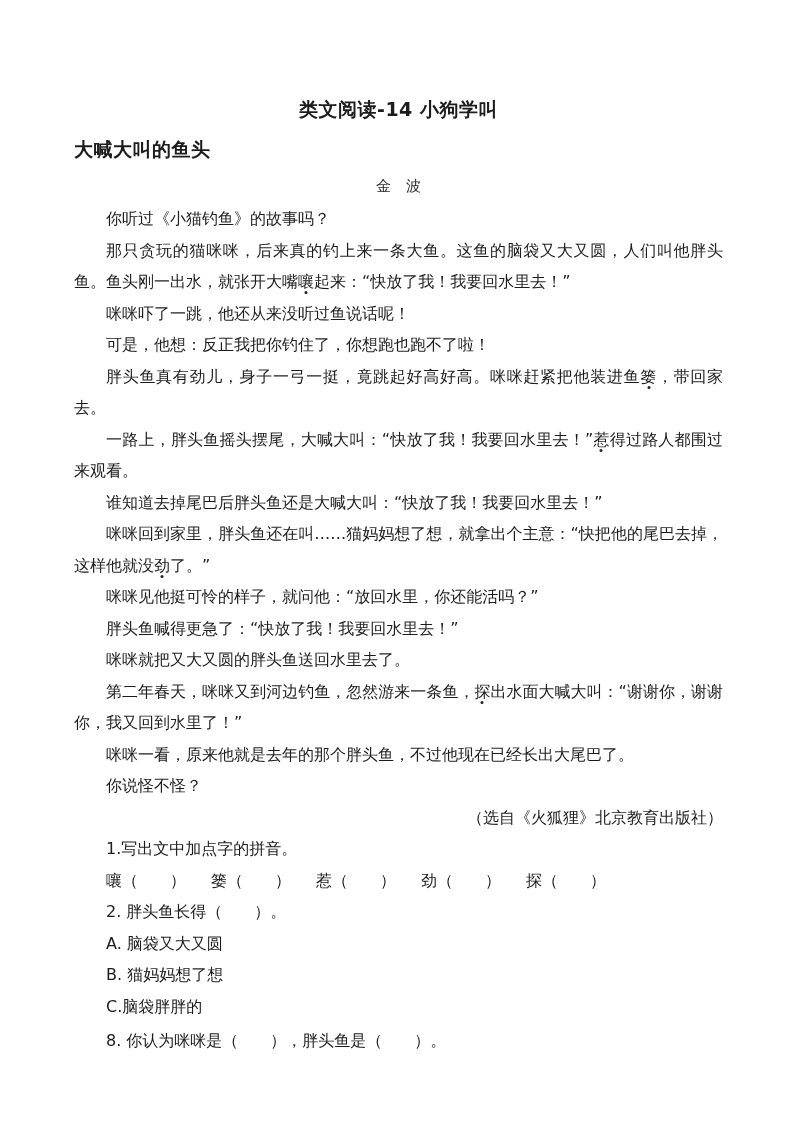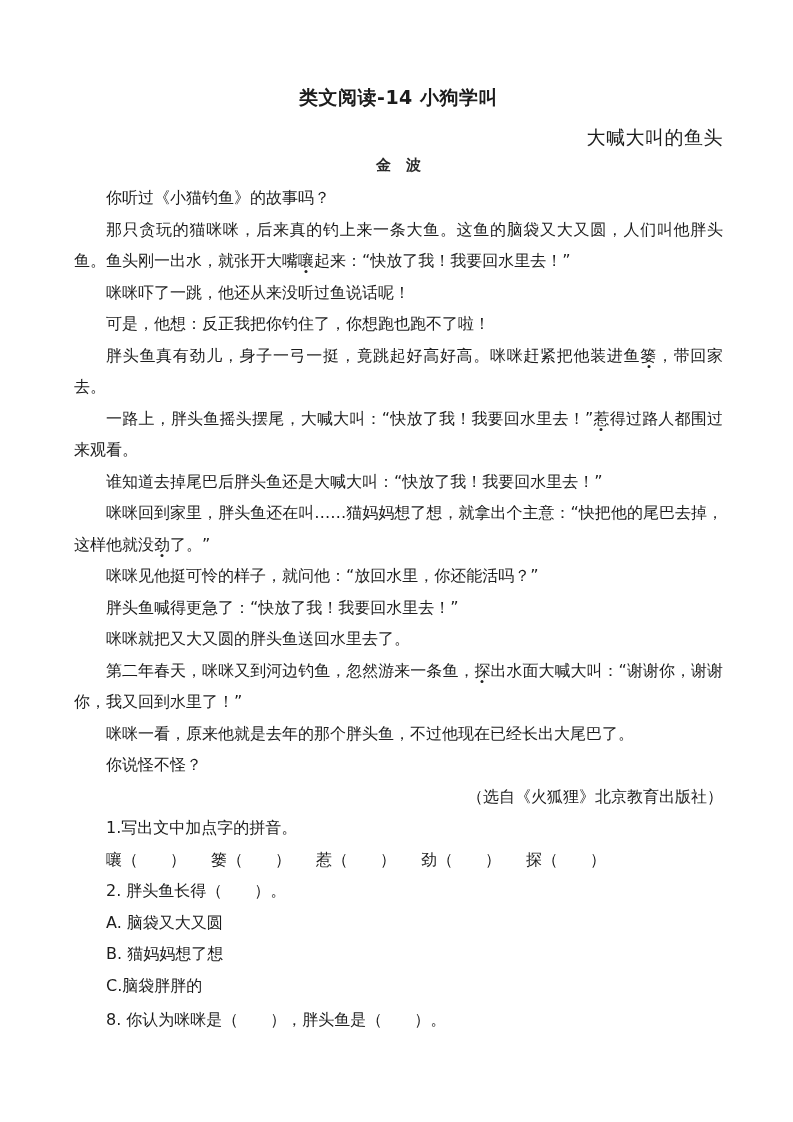--- a/index.html
+++ b/index.html
@@ -14,41 +14,41 @@
     font-family: "DejaVu Sans", sans-serif;
   }
   .page {
     box-sizing: border-box;
     width: 793px;
     min-height: 1122px;
     padding: 84px 70px 60px 74px;
     background: #ffffff;
   }
   .title {
-    margin: 0;
+    margin: 12px;
     text-align: center;
     font-size: 19px;
     line-height: 26px;
     font-weight: 700;
     letter-spacing: 0.5px;
   }
   .subtitle {
     margin: 14px 0 0 0;
-    text-align: right;
+    text-align: left;
     font-size: 19px;
     line-height: 26px;
-    font-weight: 400;
+    font-weight: 700;
     letter-spacing: 0.5px;
   }
   .author {
-    margin-top: 4px;
+    margin-top: 13px;
     text-align: center;
     font-size: 15px;
     line-height: 22px;
-    font-weight: 700;
+    font-weight: 400;
     color: #2b2b2b;
   }
   .story {
     margin-top: 6px;
     font-size: 16px;
     line-height: 31.5px;
     text-align: justify;
   }
   .para {
     margin: 0;

